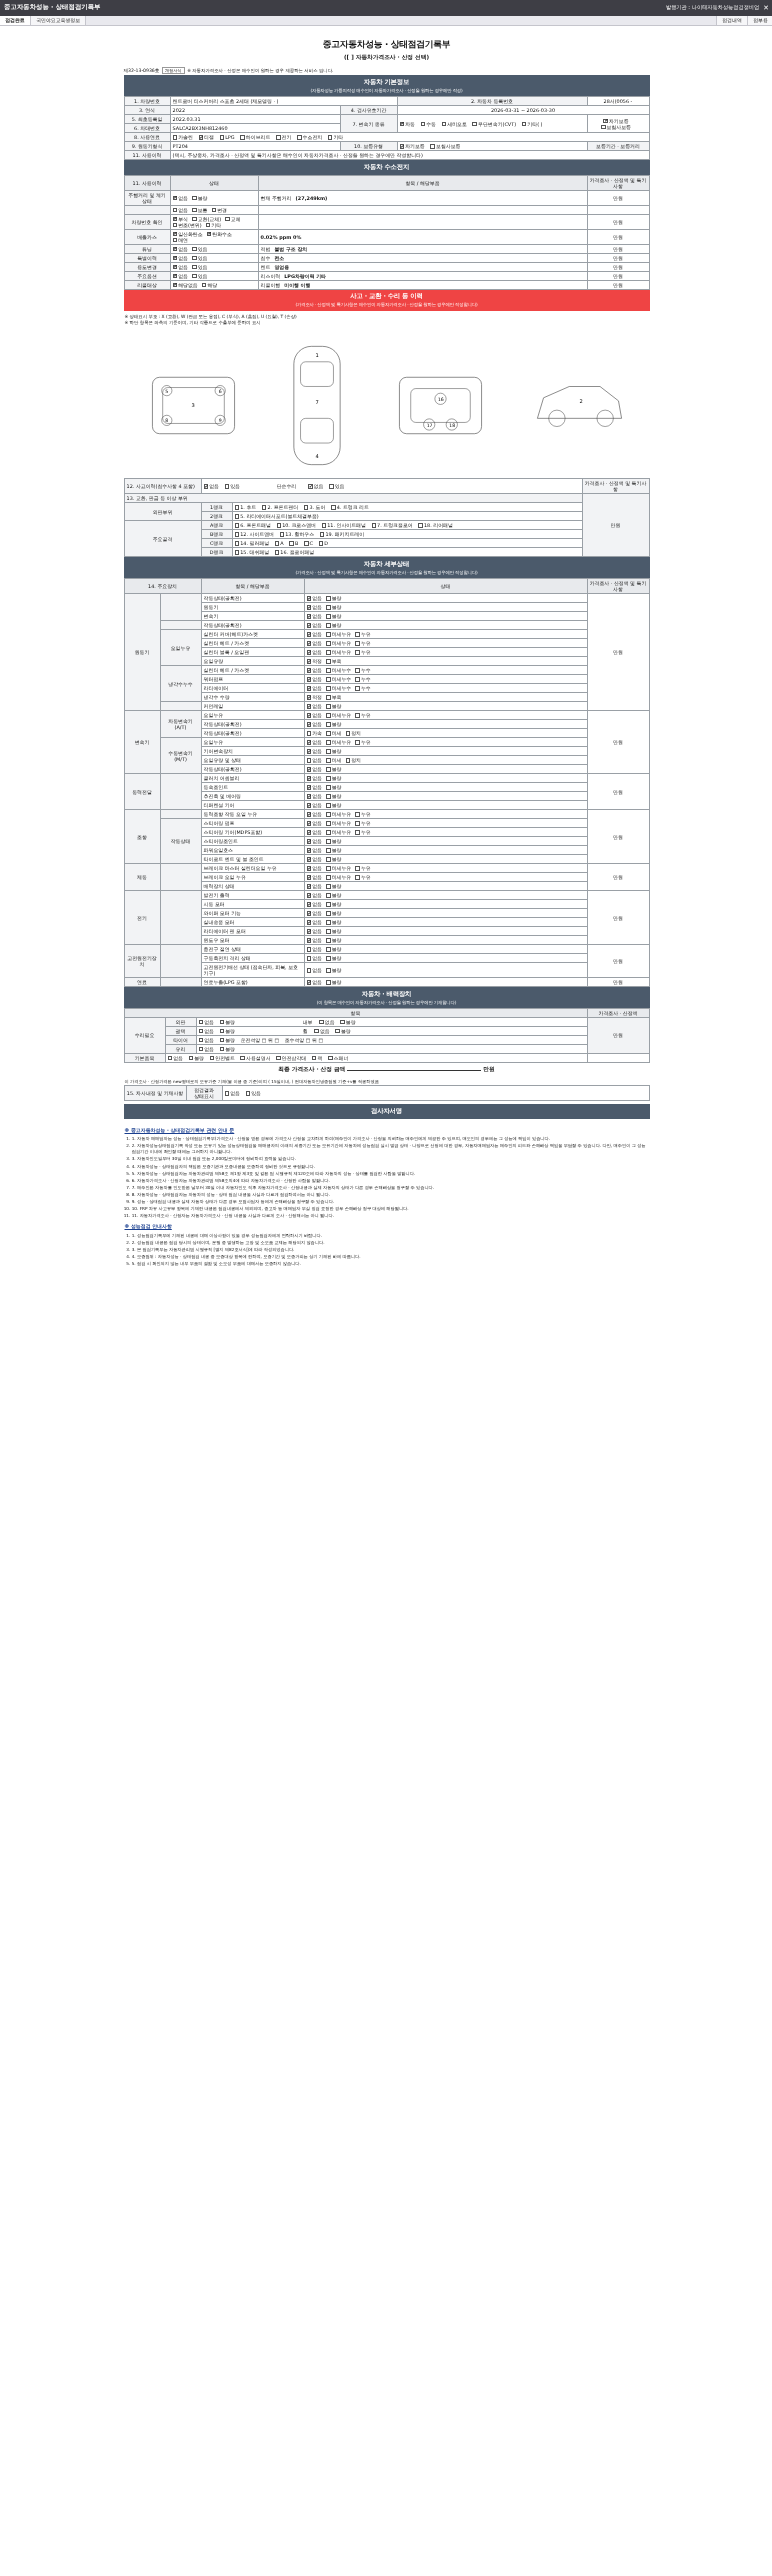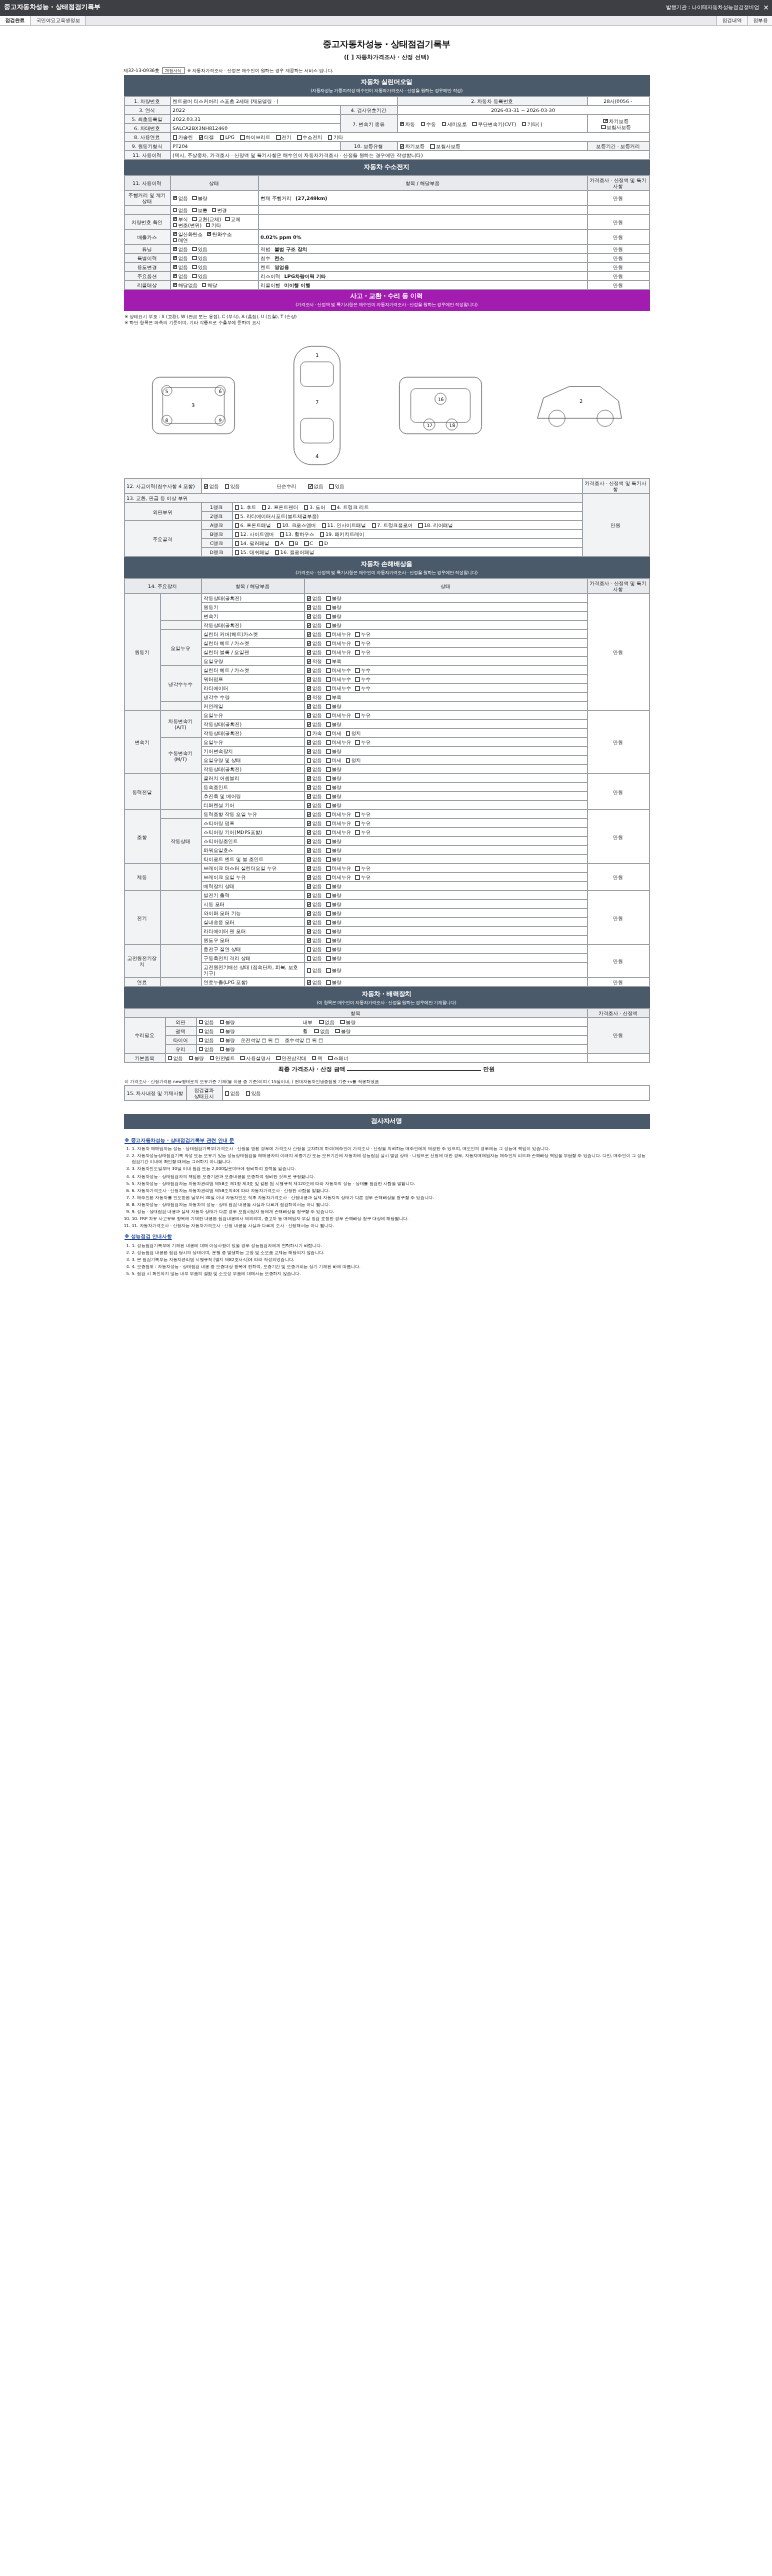--- a/index.html
+++ b/index.html
@@ -43,21 +43,21 @@
 
   .formno { font-size:4.6px; display:flex; align-items:center; gap:2.6px; margin:3.1px 0 1px; }
   .formno .box { border:0.5px solid #999; padding:0 2.1px; font-size:4.1px; }
   .formno .note { font-size:4.4px; }
 
   .band {
     background:#4b5a6b; color:#fff; text-align:center; padding:2.6px 0 3.1px;
     font-size:6.4px; font-weight:bold; letter-spacing:-0.2px;
   }
   .band .s { display:block; font-size:4.4px; font-weight:normal; margin-top:1px; opacity:.95; }
-  .band.dark { background:#a21caf; }
+  .band.dark { background:#ef4444; }
 
   table.grid { width:100%; border-collapse:collapse; table-layout:fixed; }
   table.grid th, table.grid td {
     border:0.5px solid #9aa0a6; padding:1px 2.1px; font-size:4.9px; vertical-align:middle;
   }
   td.lbl, th.lbl { background:#f2f3f5; font-weight:normal; text-align:center; }
   td.lbl.left { text-align:left; }
   td.ctr { text-align:center; }
   .vmid { vertical-align:middle; }
   .hdr { background:#e8eaed; text-align:center; font-weight:normal; }
@@ -110,21 +110,21 @@
     <div class="doc-title">중고자동차성능 · 상태점검기록부</div>
     <div class="doc-sub2">([    ] 자동차가격조사 · 산정 선택)</div>
 
     <div class="formno">
       <span>제32-13-0936호</span>
       <span class="box">개정서식</span>
       <span class="note">※ 자동차가격조사 · 산정은 매수인이 원하는 경우 제공하는 서비스 입니다.</span>
     </div>
 
     <div class="band">
-      <span>자동차 실린더오일</span>
+      <span>자동차 기본정보</span>
       <span class="s">(자동차성능 가중치작성 매수인이 자동차가격조사 · 산정을 원하는 경우에만 작성)</span>
     </div>
 
     <table class="grid">
       <colgroup>
           <col style="width:46px">
           <col style="width:170px">
           <col style="width:57px">
           <col>
           <col style="width:62px">
@@ -392,21 +392,21 @@
           <td class="lbl">D랭크</td>
           <td>
             <label class="opt"><span class="cb"></span><span>15. 대쉬패널</span></label>
             <label class="opt"><span class="cb"></span><span>16. 플로어패널</span></label>
           </td>
         </tr>
       </tbody>
     </table>
 
     <div class="band">
-      <span>자동차 손해배상을</span>
+      <span>자동차 세부상태</span>
       <span class="s">(가격조사 · 산정액 및 특기사항은 매수인이 자동차가격조사 · 산정을 원하는 경우에만 작성합니다)</span>
     </div>
 
     <table class="grid">
       <colgroup>
           <col style="width:36px">
           <col style="width:41px">
           <col style="width:103px">
           <col>
           <col style="width:62px">
@@ -716,21 +716,21 @@
           <td class="lbl">15. 자사내정 및 기재사항</td>
           <td class="lbl">점검결과<br>상태표시</td>
           <td>
             <label class="opt"><span class="cb"></span><span>없음</span></label>
             <label class="opt"><span class="cb"></span><span>있음</span></label>
           </td>
         </tr>
       </tbody>
     </table>
 
-    <div class="band" style="margin-top:13px">
+    <div class="band" style="margin-top:3px">
       <span>검사자서명</span>
     </div>
 
     <div class="notice">
       <h4>※ 중고자동차성능 · 상태점검기록부 관련 안내 문</h4>
       <ol id="notice-list">
           <li>1. 자동차 매매업자는 성능 · 상태점검기록부(가격조사 · 산정을 받은 경우에 가격조사 산정을 교차하게 하여(매수인이 가격조사 · 산정을 의뢰하는 매수인에게 제공한 수 있으며, 매도인의 경우에는 그 성능에 책임이 있습니다.</li>
           <li>2. 자동차성능상태점검기록 작성 또는 보유기 있는 성능상태점검을 매매용자의 이래의 세종기간 또는 보유기간에 자동차에 성능점검 실시 발급 상태 · 나양으로 선정에 대한 경우, 자동차매매업자는 매수인의 피드와 손해배상 책임을 부담할 수 있습니다. 다만, 매수인이 그 성능점검기간 이내에 확인할 때에는 그러하지 아니합니다.</li>
           <li>3. 자동차인도일부터 30일 이내 점검 또는 2,000킬로미터에 정비하여 효력을 잃습니다.</li>
           <li>4. 자동차성능 · 상태점검자의 책임은 보증기관과 보증내용을 보증하여 정비한 것으로 규정합니다.</li>

